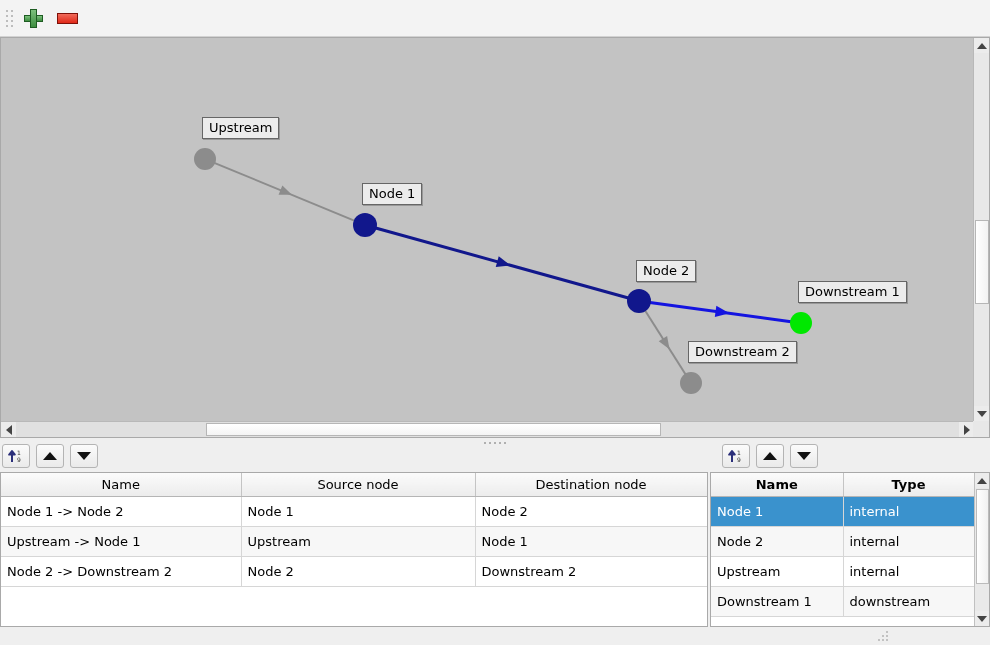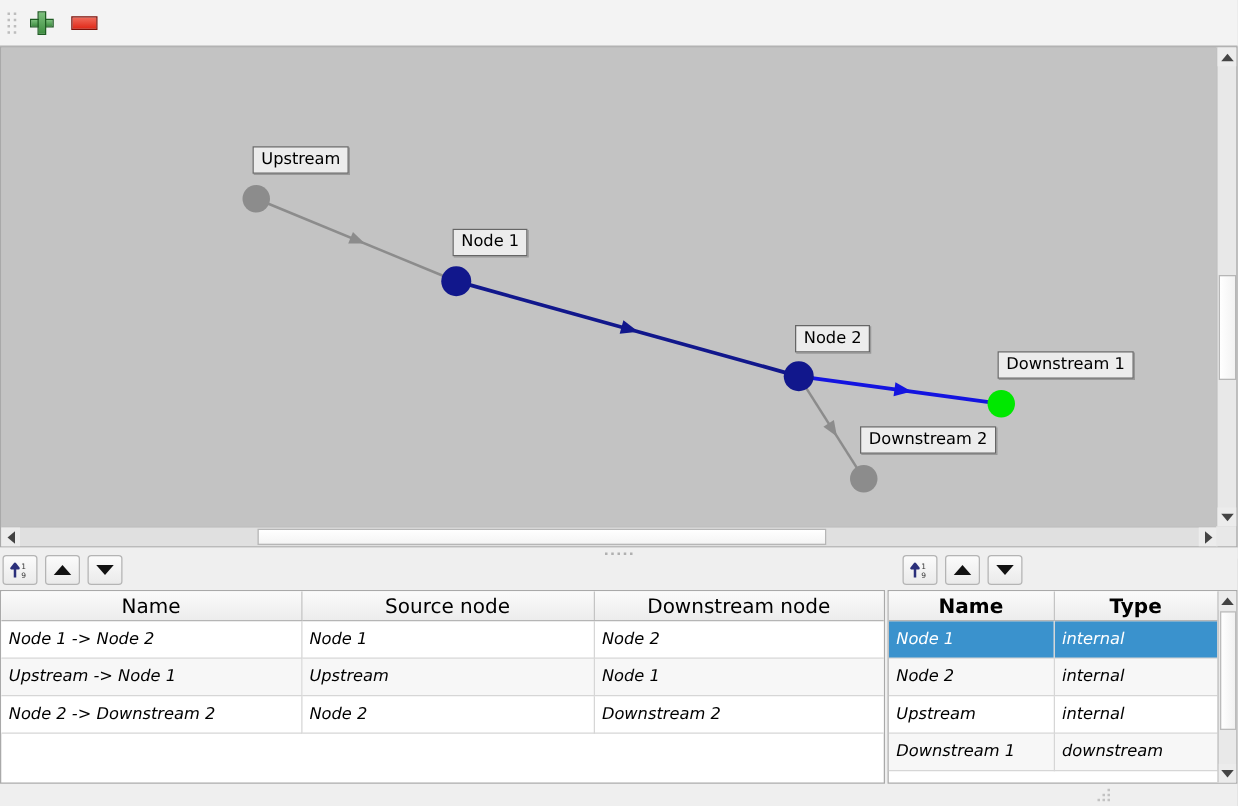--- a/index.html
+++ b/index.html
@@ -256,37 +256,36 @@
     position: relative;
   }
   .tbl-left-frame { width: 708px; height: 155px; }
   .tbl-right-frame { width: 280px; height: 155px; }
 
   th {
     background: linear-gradient(#fbfbfb,#ececec);
     border-right: 1px solid #c4c4c4;
     border-bottom: 1px solid #b5b5b5;
     font-weight: normal;
-    font-size: 16px;
+    font-size: 13px;
     height: 23px;
     padding: 0 18px;
     text-align: center;
     color: #000;
   }
   .pane-right th { font-weight: bold; }
   td {
     border-right: 1px solid #d6d6d6;
     border-bottom: 1px solid #d6d6d6;
     height: 29px;
     padding: 0 6px;
     text-align: left;
     color: #000;
     overflow: hidden;
     white-space: nowrap;
-    font-style: italic;
   }
   tbody tr:nth-child(odd)  td { background: #ffffff; }
   tbody tr:nth-child(even) td { background: #f7f7f7; }
   tbody tr.selected td {
     background: #3a92cd;
     color: #ffffff;
   }
   .rt-scroll {
     position: absolute;
     right: 0; top: 0;
@@ -432,21 +431,21 @@
       <table>
         <colgroup>
             <col style="width:240px">
             <col style="width:234px">
             <col style="width:232px">
           </colgroup>
         <thead>
           <tr>
             <th>Name</th>
             <th>Source node</th>
-            <th>Downstream node</th>
+            <th>Destination node</th>
           </tr>
         </thead>
         <tbody id="edges-body">
             <tr>
               <td>Node 1 -&gt; Node 2</td>
               <td>Node 1</td>
               <td>Node 2</td>
             </tr>
             <tr>
               <td>Upstream -&gt; Node 1</td>

